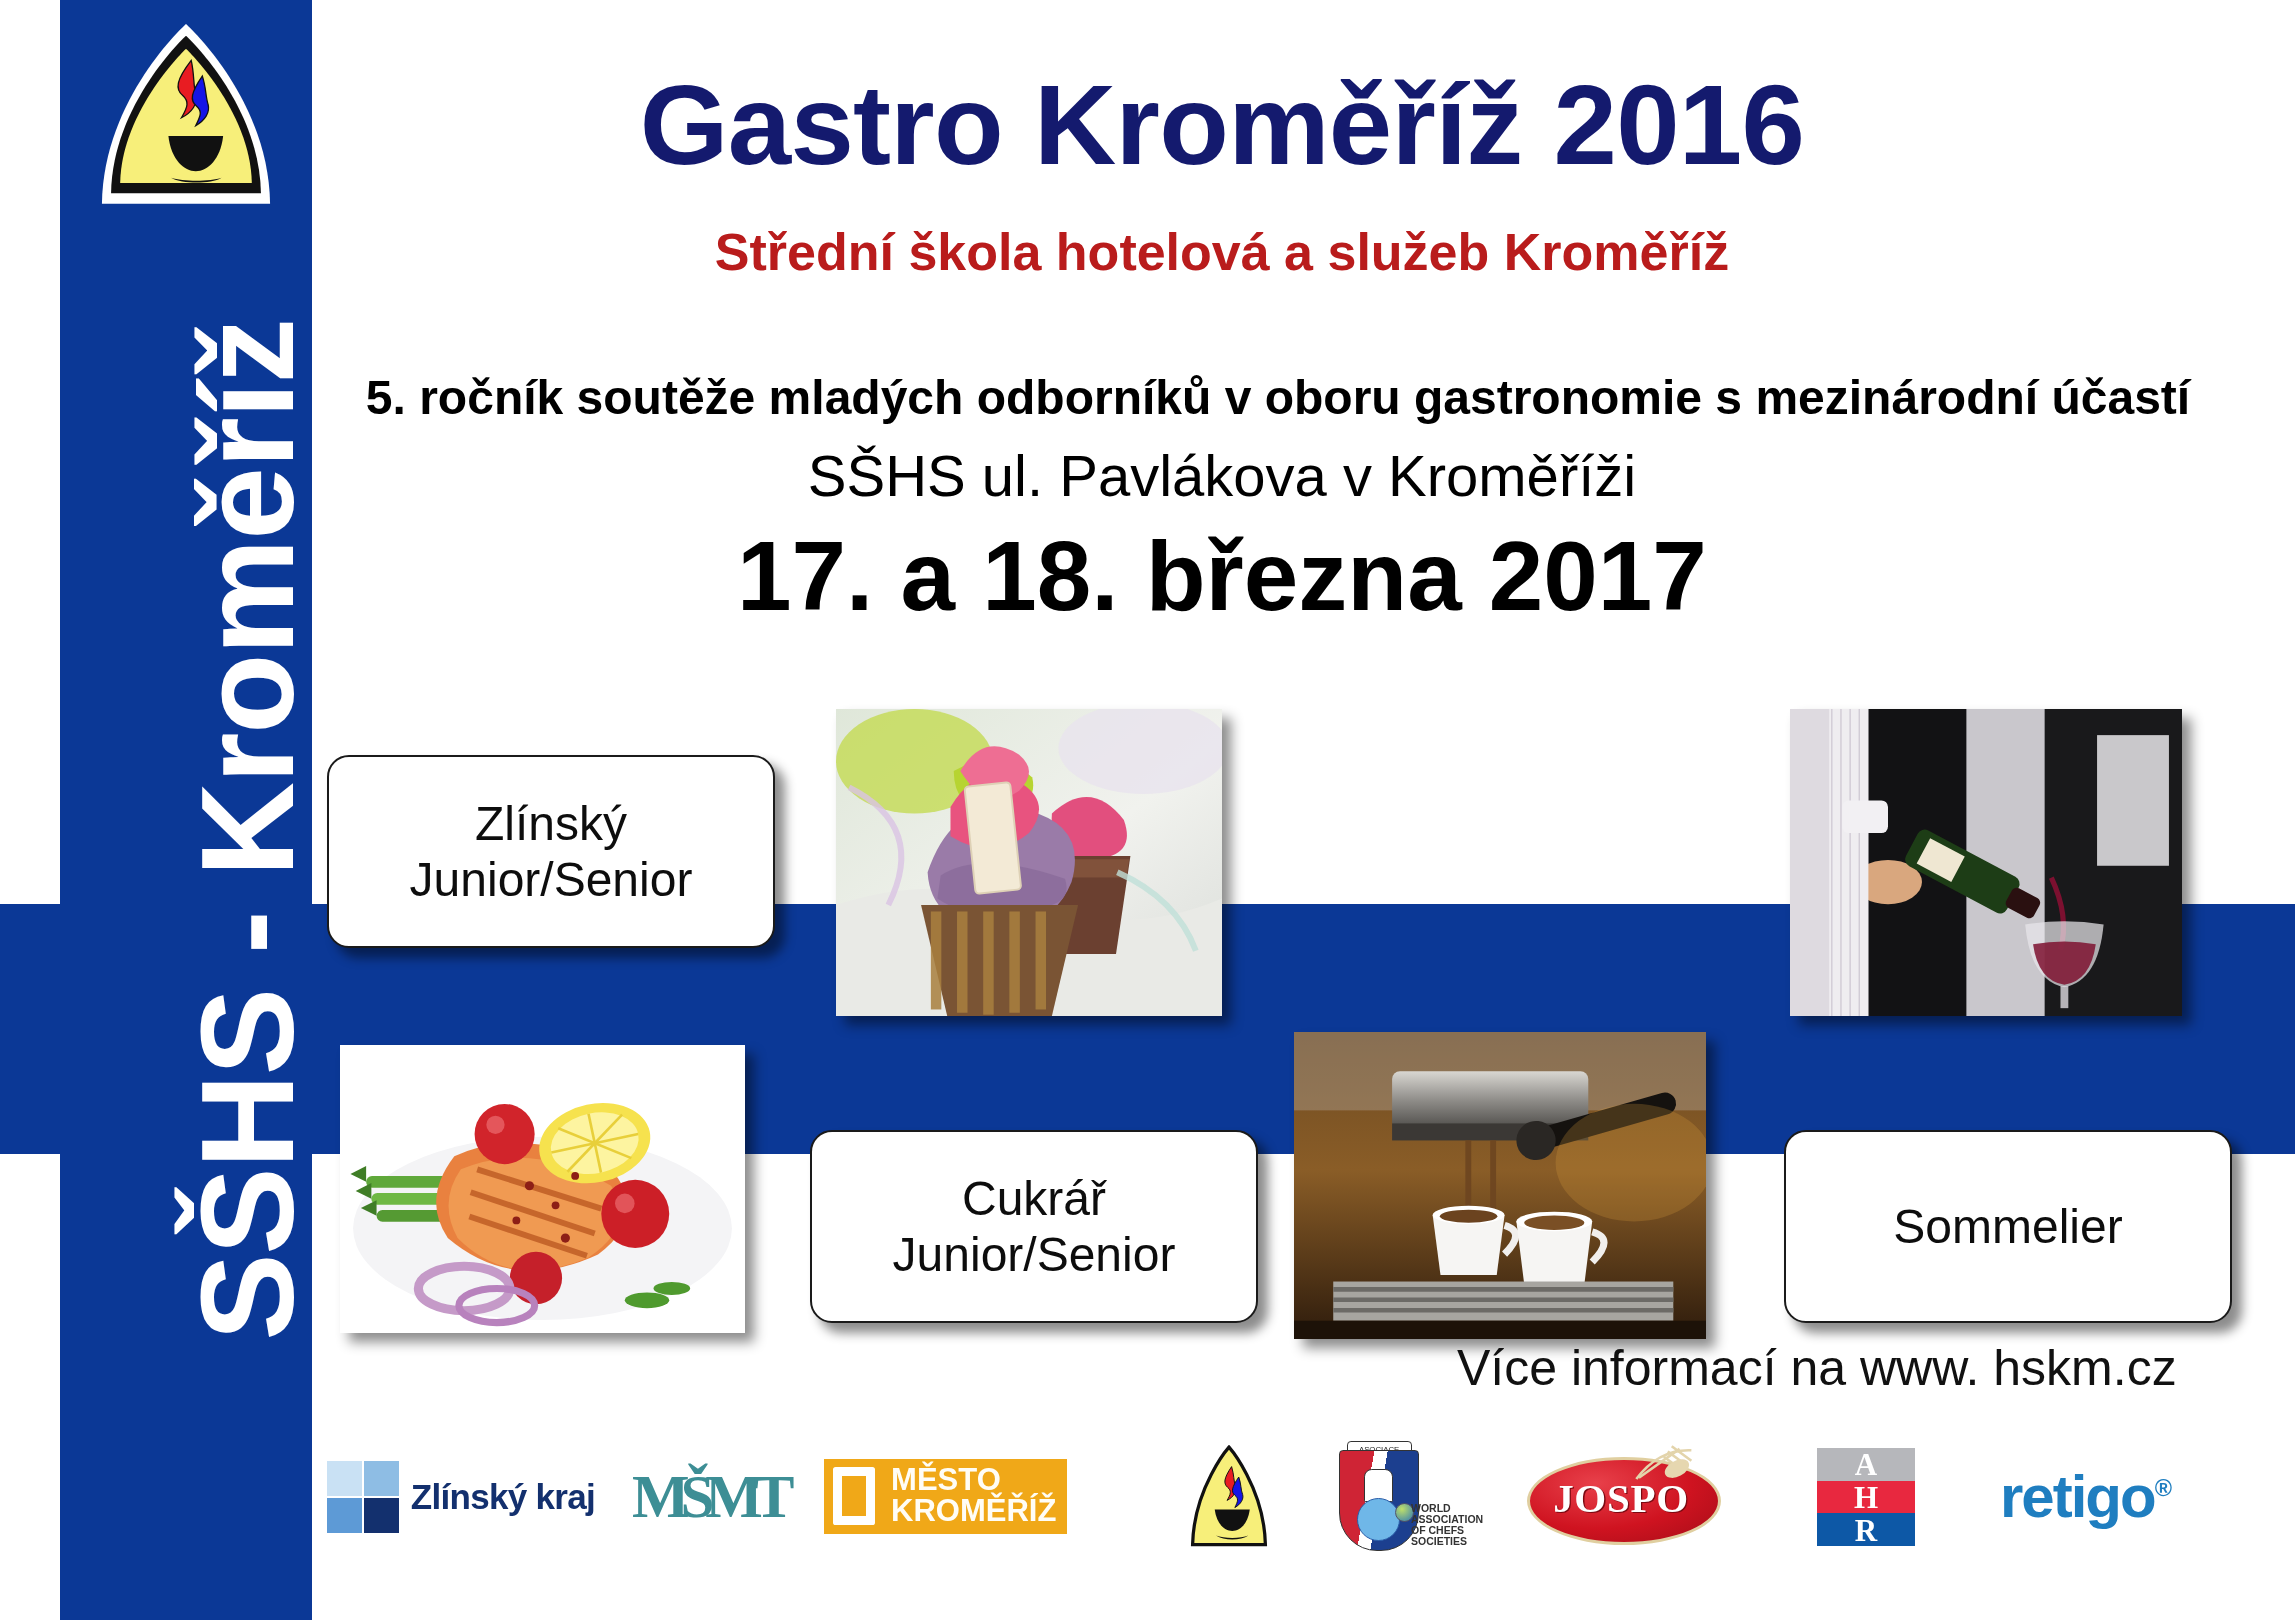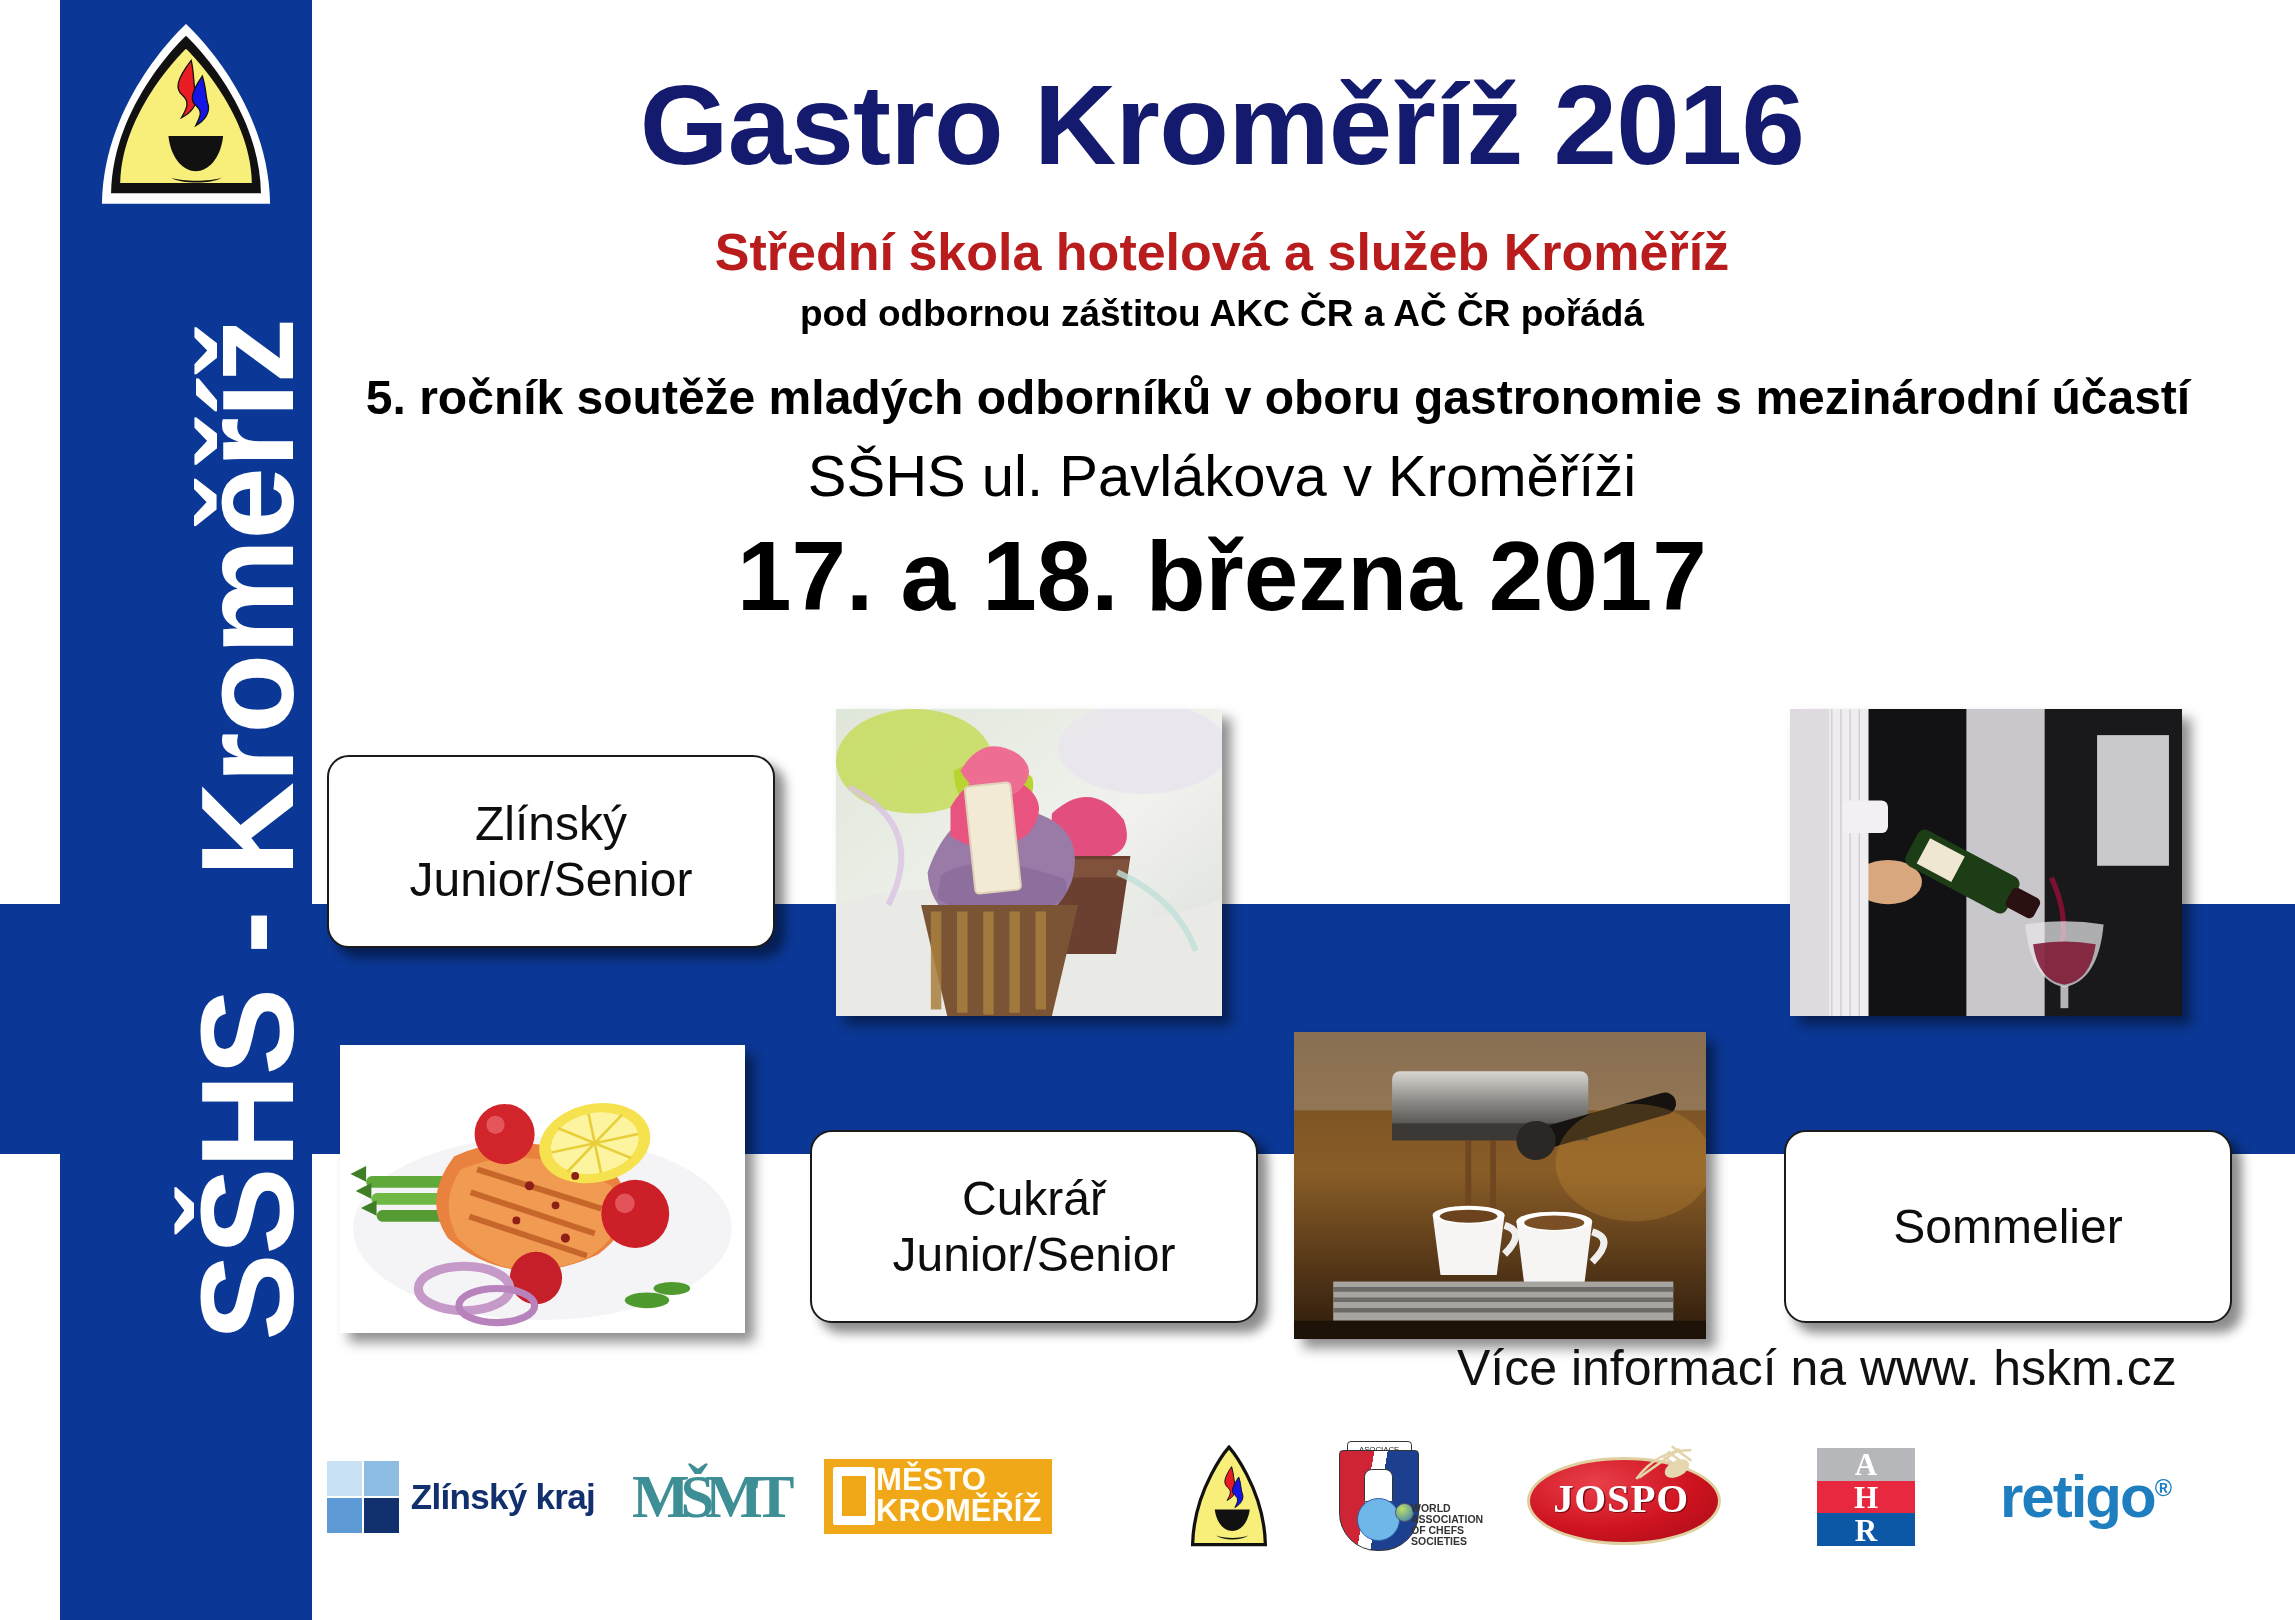--- a/index.html
+++ b/index.html
@@ -134,21 +134,21 @@
   .zk-s2{left:37px;top:0;background:#8ebde4;}
   .zk-s3{left:0;top:37px;background:#5d9ad6;}
   .zk-s4{left:37px;top:37px;background:#13306e;}
   .zk-text{color:#13306e;font-size:35px;font-weight:bold;letter-spacing:-0.7px;}
 
   .msmt{color:#3d8e95;font-size:61px;font-weight:bold;letter-spacing:-9.1px;
         font-family:"Liberation Serif", serif;}
 
   .mesto{
     background:#f0a818;color:#fffdf6;
-    padding:6.5px 10.5px 7.8px 9.1px;display:flex;align-items:center;gap:1px;
+    padding:6.5px 10.5px 7.8px 9.1px;display:flex;align-items:center;gap:16px;
   }
   .mesto .sq{
     width:42px;height:58px;background:#f0a818;border:9.1px solid #ffffff;
     box-sizing:border-box;border-radius:2.6px;
   }
   .mesto .mt{font-size:31px;font-weight:bold;line-height:0.98;letter-spacing:0px;}
 
   .crest-small{width:78px;height:105px;}
   .crest-small svg{display:block;width:100%;height:100%;}
 
@@ -232,21 +232,20 @@
       <path d="M160 86 C 142 112, 141 124, 151 132 C 160 140, 158 146, 150 162 C 164 154, 172 142, 169 130 C 165 118, 166 104, 160 86 Z" fill="#1414e6" stroke="#111" stroke-width="2"></path>
       <path d="M108 178 L 192 178 C 188 214, 168 232, 150 232 C 132 232, 112 214, 108 178 Z" fill="#111111"></path>
       <path d="M112 242 C 130 248, 172 248, 190 242 C 172 252, 130 252, 112 242 Z" fill="#111111"></path>
     </svg>
   </div>
 
   <div class="vert-text">SŠHS - Kroměříž</div>
 
   <div class="title">Gastro Kroměříž 2016</div>
   <div class="subtitle">Střední škola hotelová a služeb Kroměříž</div>
-  <div class="patron">pod odbornou záštitou AKC ČR a AČ ČR pořádá</div>
   <div class="edition">5. ročník soutěže mladých odborníků v oboru gastronomie s mezinárodní účastí</div>
   <div class="venue">SŠHS  ul. Pavlákova v Kroměříži</div>
   <div class="dateline">17. a 18. března 2017</div>
 
   <div class="photo" style="left:836px;top:709px;width:386px;height:307px;">
     <div class="ph-inner">
       <svg viewBox="0 0 590 470" preserveAspectRatio="none" style="width:100%;height:100%;display:block;">
         <defs>
           <linearGradient id="cupbg" x1="0" y1="0" x2="1" y2="1">
             <stop offset="0%" stop-color="#dfe7d9"></stop>

